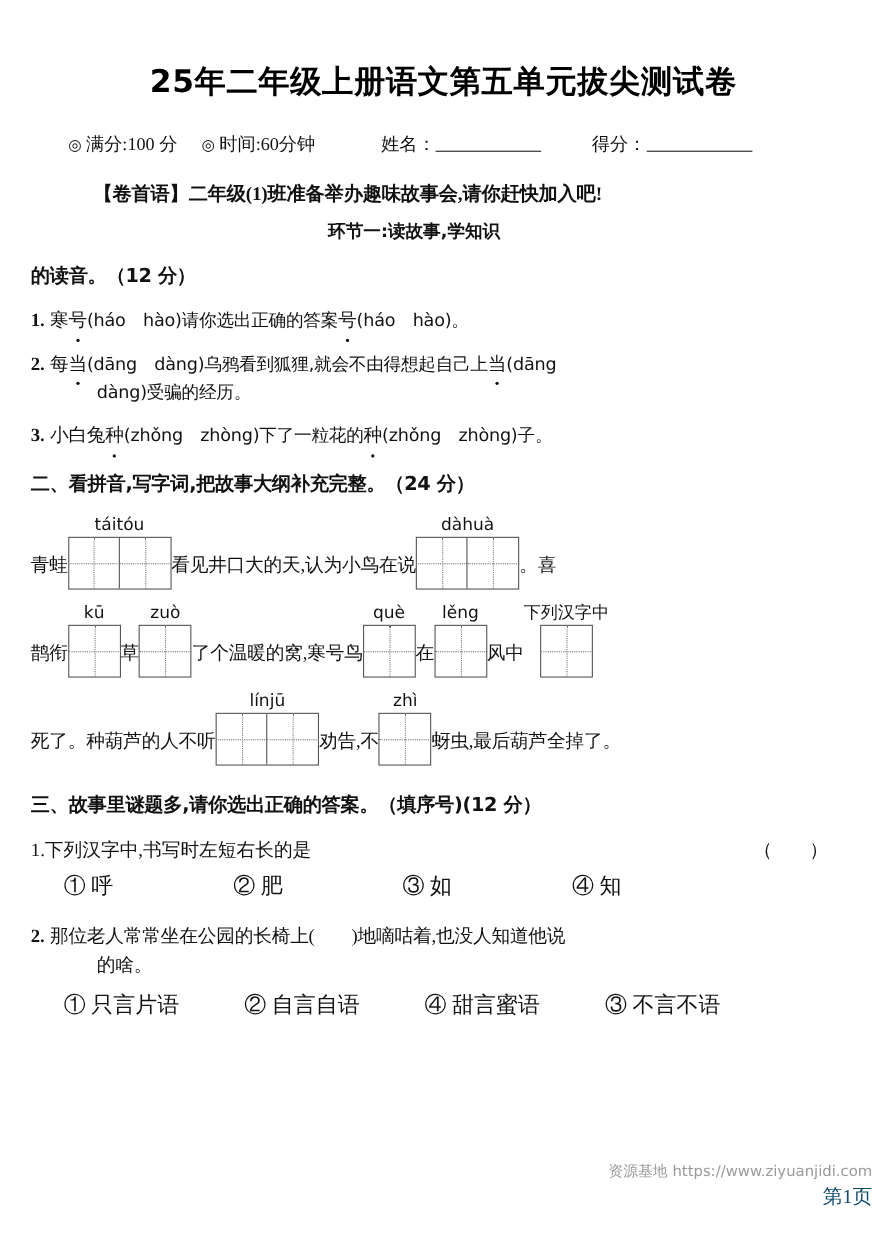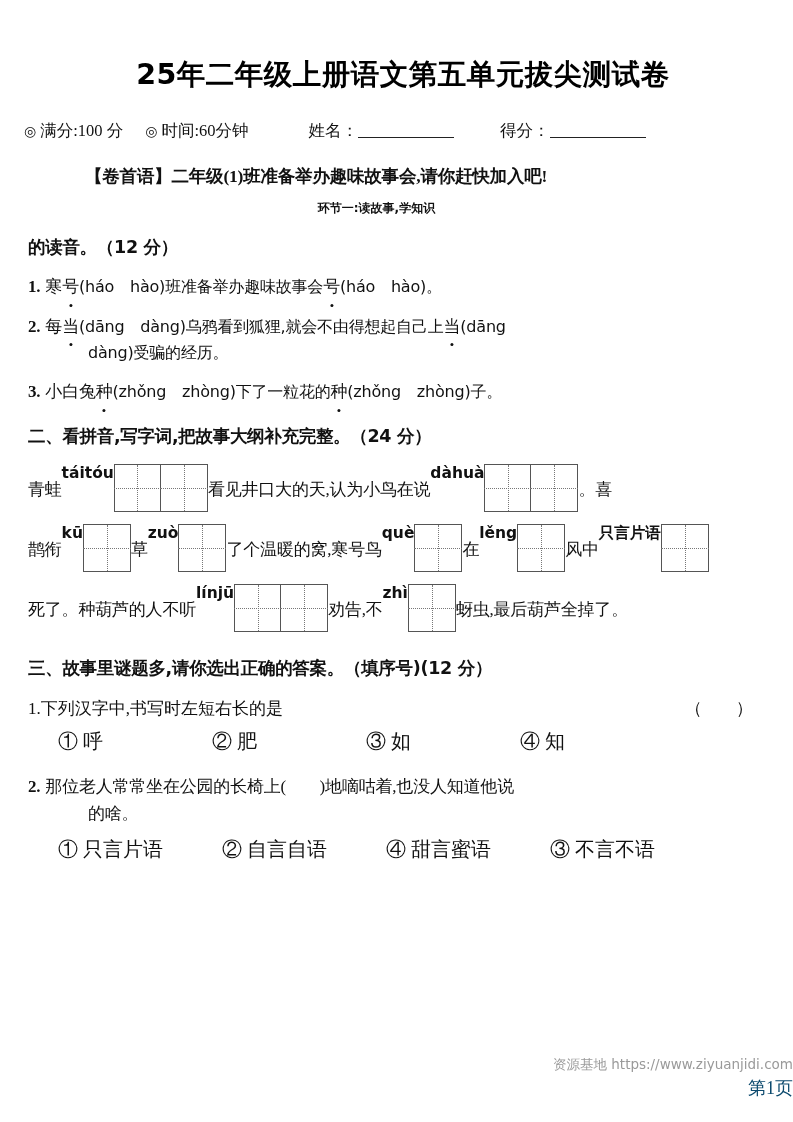--- a/index.html
+++ b/index.html
@@ -32,21 +32,21 @@
     letter-spacing: 0.5px;
     margin: 0;
     padding-top: 56px;
     color: #000;
     padding-left: 13px;
   }
 
   
   .info-line {
     margin-top: 26px;
-    padding-left: 24px;
+    padding-left: 62px;
     padding-right: 50px;
     font-size: 16.5px;
     display: flex;
     align-items: baseline;
     white-space: nowrap;
   }
   .info-item { margin-right: 22px; }
   .info-item .circ { font-size: 14px; margin-right: 4px; }
   .blank-line {
     display: inline-block;
@@ -68,21 +68,21 @@
     font-family: "Liberation Serif", "DejaVu Serif", serif;
     letter-spacing: -0.2px;
     white-space: nowrap;
   }
 
   .part-header {
     margin-top: 12px;
     text-align: center;
     font-family: "DejaVu Sans", "Liberation Sans", sans-serif;
     font-weight: bold;
-    font-size: 12px;
+    font-size: 16px;
     padding-right: 40px;
   }
 
   
   .sec-title {
     margin-top: 16px;
     padding-left: 28px;
     padding-right: 34px;
     font-family: "DejaVu Sans", "Liberation Sans", sans-serif;
     font-weight: bold;
@@ -135,23 +135,22 @@
     display: flex;
     align-items: flex-end;
     white-space: nowrap;
   }
   .grid-row .txt {
     line-height: 44px;
     letter-spacing: -0.2px;
   }
   .boxgroup {
     display: inline-flex;
-    flex-direction: row;
-    align-items: flex-start;
-    font-weight: bold;
+    flex-direction: column;
+    align-items: center;
   }
   .py-labels {
     display: flex;
     font-family: "DejaVu Sans", "Liberation Sans", sans-serif;
     font-size: 15.5px;
     line-height: 18px;
     height: 20px;
     justify-content: space-around;
   }
   .py-labels span {
@@ -255,21 +254,21 @@
   </div>
 
   <div class="preface">【卷首语】二年级(1)班准备举办趣味故事会,请你赶快加入吧!</div>
   <div class="part-header">环节一:读故事,学知识</div>
 
   <div class="sec-title">
     <div>的读音。（12 分）</div>
   </div>
 
   <div class="q">
-    <span class="num">1.</span><span><span>寒</span><span class="dotchar">号</span><span class="pinyin">(háo hào)班准备举办趣味故事会</span><span class="dotchar">号</span><span class="pinyin">(háo hào)。</span></span>
+    <span class="num">1.</span><span><span>寒</span><span class="dotchar">号</span><span class="pinyin">(háo hào)请你选出正确的答案</span><span class="dotchar">号</span><span class="pinyin">(háo hào)。</span></span>
   </div>
 
   <div class="q">
     <span class="num">2.</span><span><span>每</span><span class="dotchar">当</span><span class="pinyin">(dāng dàng)乌鸦看到狐狸,就会不由得想起自己上</span><span class="dotchar">当</span><span class="pinyin">(dāng</span></span>
     <div class="q-indent pinyin">dàng)受骗的经历。</div>
   </div>
 
   <div class="q">
     <span class="num">3.</span><span><span>小白兔</span><span class="dotchar">种</span><span class="pinyin">(zhǒng zhòng)下了一粒花的</span><span class="dotchar">种</span><span class="pinyin">(zhǒng zhòng)子。</span></span>
   </div>
@@ -335,21 +334,21 @@
           <span class="py-labels">
             <span>lěng</span>
           </span>
           <span class="boxes">
             <span class="cell"></span>
           </span>
         </span>
         <span class="txt">风中</span>
         <span class="boxgroup">
           <span class="py-labels">
-            <span>只言片语</span>
+            <span>下列汉字中</span>
           </span>
           <span class="boxes">
             <span class="cell"></span>
           </span>
         </span>
       </div>
       <div class="grid-row" style="margin-top: 12px;">
         <span class="txt">死了。种葫芦的人不听</span>
         <span class="boxgroup">
           <span class="py-labels">

